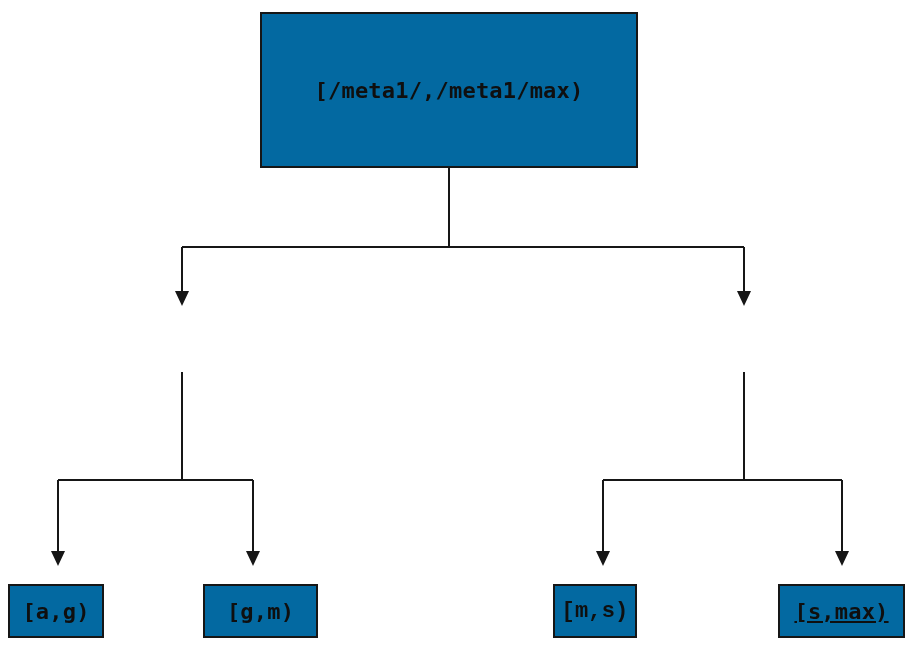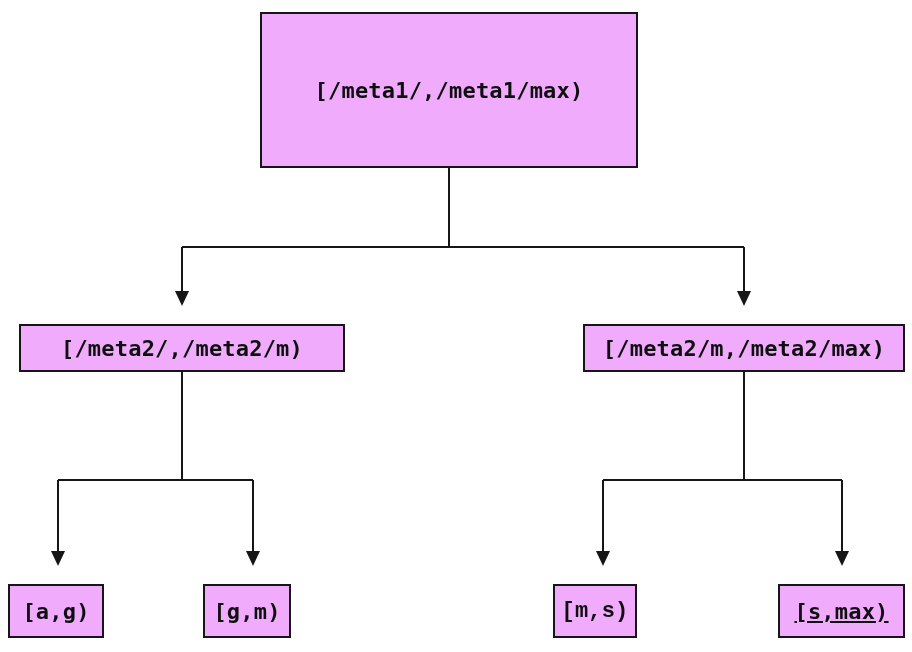--- a/index.html
+++ b/index.html
@@ -30,35 +30,35 @@
     shape-rendering: crispEdges;
   }
   .arrowhead {
     fill: #161616;
     stroke: none;
   }
   .node {
     position: absolute;
     box-sizing: border-box;
     border: 2px solid #161616;
-    background: #f0abfc;
+    background: #0369a1;
     display: flex;
     align-items: center;
     justify-content: center;
     font-weight: bold;
     font-size: 22px;
     color: #0f0f0f;
     white-space: nowrap;
     letter-spacing: 0.2px;
   }
   .node-root   { left: 260px; top: 12px;  width: 378px; height: 156px; }
   .node-l2l    { left: 19px;  top: 324px; width: 326px; height: 48px;  }
   .node-l2r    { left: 583px; top: 324px; width: 322px; height: 48px;  }
   .node-leaf1  { left: 8px;   top: 584px; width: 96px; height: 54px;  }
-  .node-leaf2  { left: 203px; top: 584px; width: 88px; height: 54px;  }
+  .node-leaf2  { left: 203px; top: 584px; width: 115px; height: 54px;  }
   .node-leaf3  { left: 553px; top: 584px; width: 84px; height: 54px; font-family: Liberation Mono, monospace;  }
   .node-leaf4  { left: 778px; top: 584px; width: 127px; height: 54px; text-decoration: underline;  }
 </style>
 </head>
 <body>
 
 <div class="stage">
 
   <svg class="connector-layer" viewBox="0 0 912 652" xmlns="http://www.w3.org/2000/svg">
 
@@ -88,27 +88,21 @@
     <polygon class="arrowhead" points="596,551 610,551 603,566"></polygon>
 
     <path class="edge" d="M842 480 V552"></path>
     <polygon class="arrowhead" points="835,551 849,551 842,566"></polygon>
   </svg>
 
   <div class="node node-root">
     <span>[/meta1/,/meta1/max)</span>
   </div>
 
-  <div class="node node-l2l">
-    <span>[/meta2/,/meta2/m)</span>
-  </div>
 
-  <div class="node node-l2r">
-    <span>[/meta2/m,/meta2/max)</span>
-  </div>
 
   <div class="node node-leaf1">
     <span>[a,g)</span>
   </div>
 
   <div class="node node-leaf2">
     <span>[g,m)</span>
   </div>
 
   <div class="node node-leaf3">

